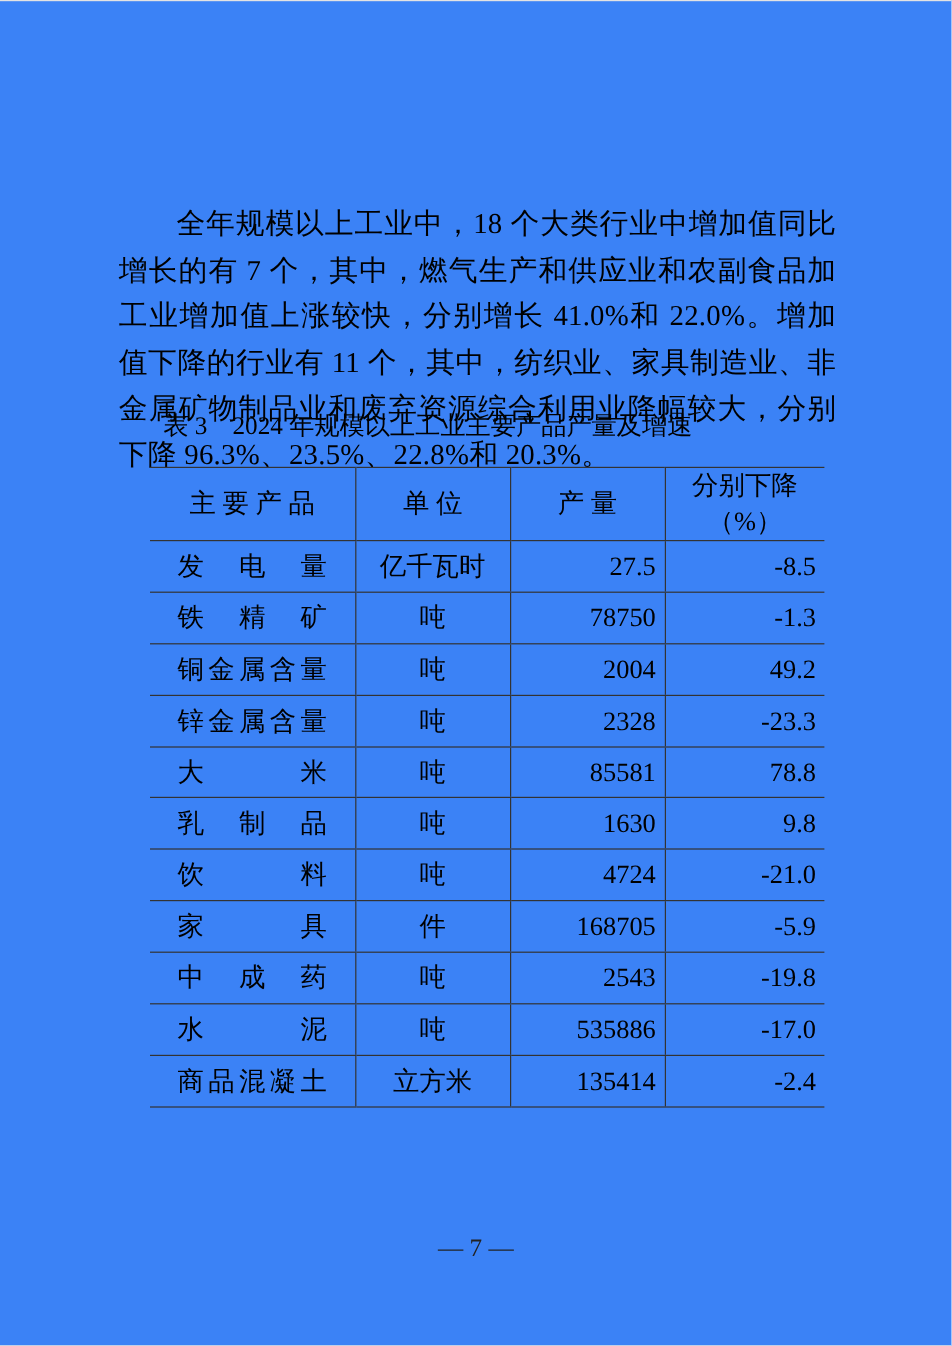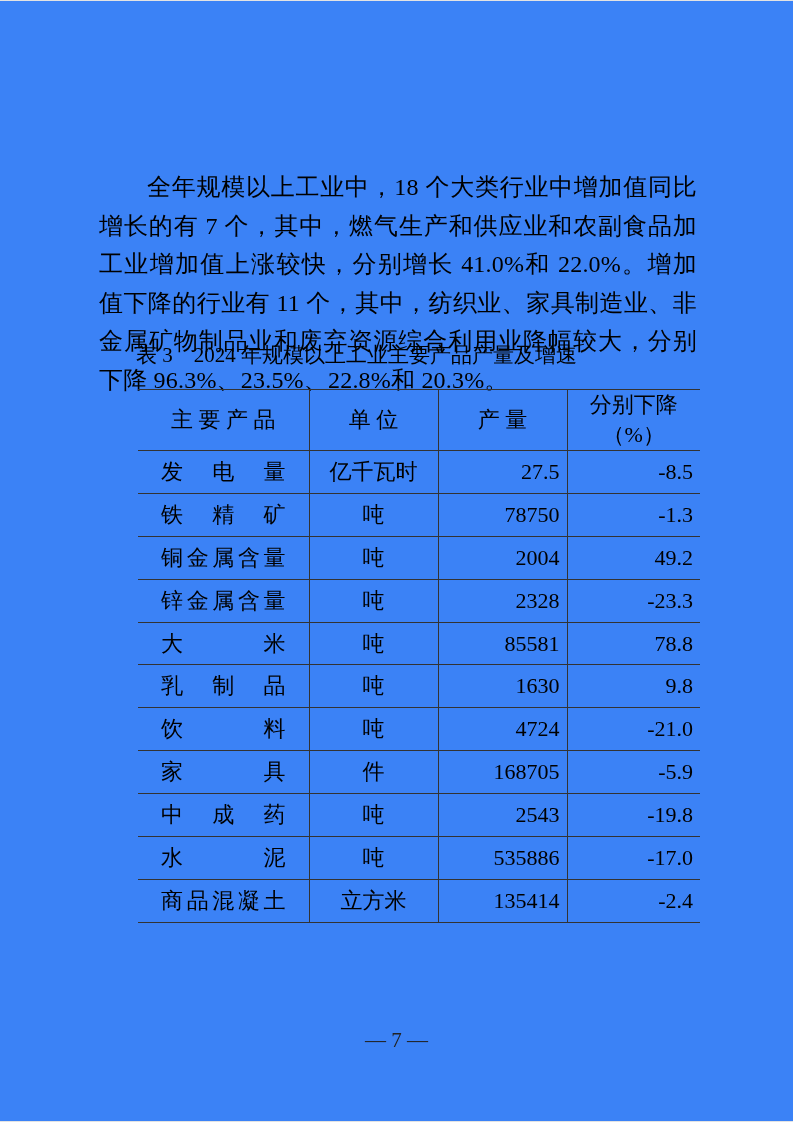--- a/index.html
+++ b/index.html
@@ -34,21 +34,21 @@
     top: 339px;
     left: 0;
     width: 713px;
     text-align: center;
     font-size: 21px;
     line-height: 30px;
   }
   .stat-table {
     position: absolute;
     top: 388px;
-    left: 138px;
+    left: 125px;
     width: 562px;
     border-collapse: collapse;
     table-layout: fixed;
     font-size: 22px;
     border-top: 1.5px solid #333333;
     border-bottom: 1.5px solid #333333;
   }
   .stat-table col.c1 { width: 171px; }
   .stat-table col.c2 { width: 129px; }
   .stat-table col.c3 { width: 129px; }

